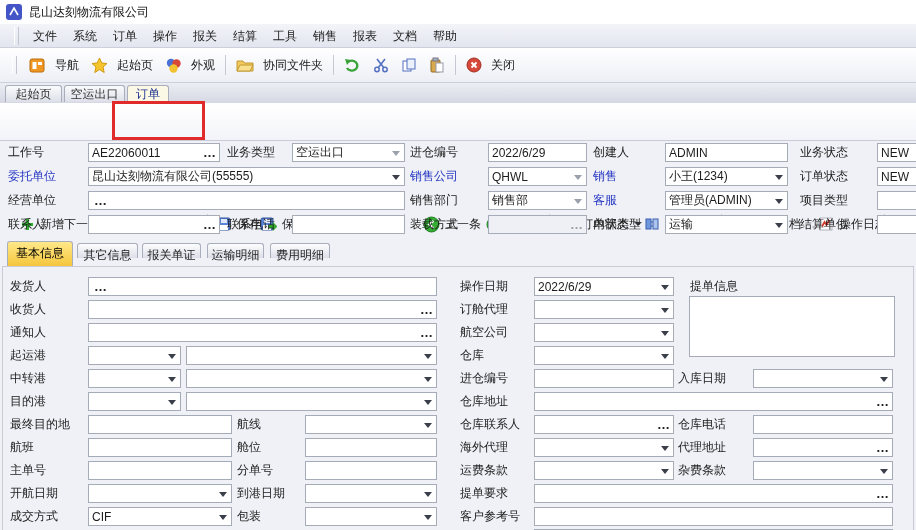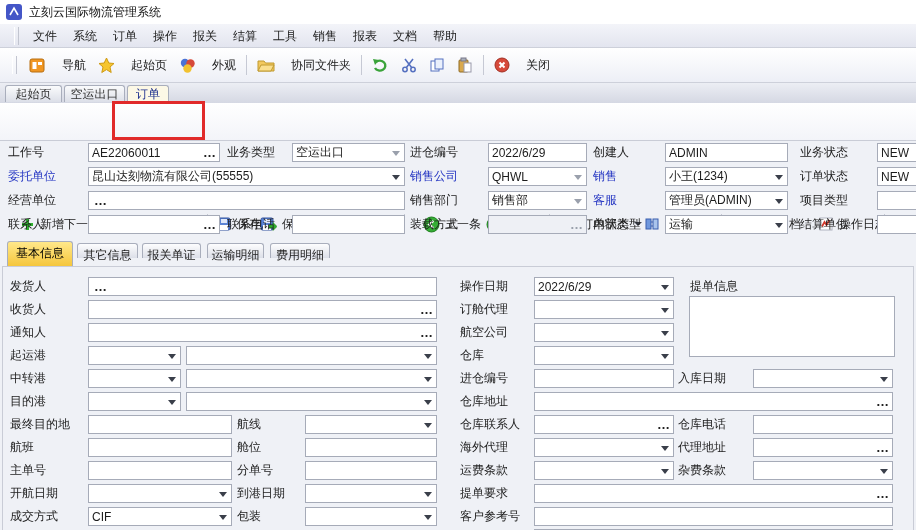--- a/index.html
+++ b/index.html
@@ -7,21 +7,21 @@
     position:relative;width:916px;height:530px;overflow:hidden;
     font-family:"Liberation Sans","DejaVu Sans",sans-serif;font-size:12px;color:#1c1c1c;
     background:#eff1f6;
   }
   
   .titlebar{position:absolute;left:0;top:0;width:916px;height:24px;background:#fff;display:flex;align-items:center;gap:7px;padding-left:6px;box-sizing:border-box}
   .titlebar .t{font-size:12px;color:#111}
   .menubar{position:absolute;left:0;top:24px;width:916px;height:24px;background:linear-gradient(#f3f4f9,#e3e5ef);border-bottom:1px solid #cdd0da;display:flex;align-items:center;padding-left:14px;box-sizing:border-box}
   .menubar .mi{padding:0 8px;height:20px;line-height:20px;cursor:default;white-space:nowrap}
   .toolbar{position:absolute;left:0;top:48px;width:916px;height:35px;background:linear-gradient(#ffffff,#edeff6);border-bottom:1px solid #cdd0da;display:flex;align-items:center;padding-left:12px;box-sizing:border-box}
-  .tbtn{display:flex;align-items:center;gap:16px;padding:2px 6px;white-space:nowrap}
+  .tbtn{display:flex;align-items:center;gap:9px;padding:2px 6px;white-space:nowrap}
   .tsep{width:1px;height:20px;background:#c6c9d4;margin:0 4px}
   .grip{width:3px;height:18px;border-left:1px solid #fff;border-right:1px solid #c2c5d0;margin-right:6px}
   
   .tabstrip{position:absolute;left:0;top:83px;width:916px;height:20px;background:linear-gradient(#eceef4,#d5d8e3);border-bottom:1px solid #b9bdc9}
   .dtab{position:absolute;top:2px;height:17px;line-height:17px;text-align:center;background:linear-gradient(#fafbfc,#dcdfe8);border:1px solid #a9aebc;border-bottom:none;border-radius:3px 3px 0 0;color:#333;box-sizing:border-box}
   .dtab.active{background:#fcf8e6;color:#1d2f8e;height:19px;z-index:2}
   
   .actionbar{position:absolute;left:0;top:103px;width:916px;height:37px;background:linear-gradient(#ffffff,#f3f4f9);border-bottom:1px solid #c9ccd6}
   .abtn{position:absolute;top:108px;height:26px;display:flex;align-items:center;gap:5px;padding:0 4px;white-space:nowrap}
   .asep{position:absolute;top:111px;width:1px;height:20px;background:#c6c9d4}
@@ -46,21 +46,21 @@
 </head>
 <body>
 
 <div class="titlebar">
   <span>
       <svg width="16" height="16">
         <rect width="16" height="16" rx="3" fill="#4456c7"></rect>
         <path d="M4 11 L8 4 L12 11" stroke="#fff" stroke-width="1.6" fill="none"></path>
       </svg>
     </span>
-  <span class="t">立刻云国际物流管理系统</span>
+  <span class="t">昆山达刻物流有限公司</span>
 </div>
 
 <div class="menubar">
   <span class="grip"></span>
   <span class="mi">文件</span>
   <span class="mi">系统</span>
   <span class="mi">订单</span>
   <span class="mi">操作</span>
   <span class="mi">报关</span>
   <span class="mi">结算</span>

